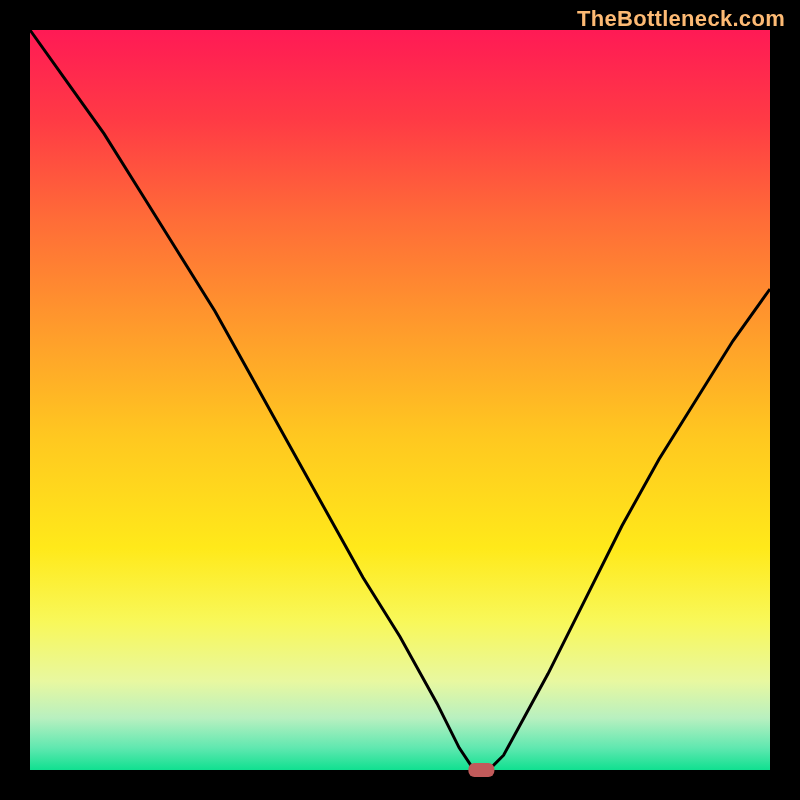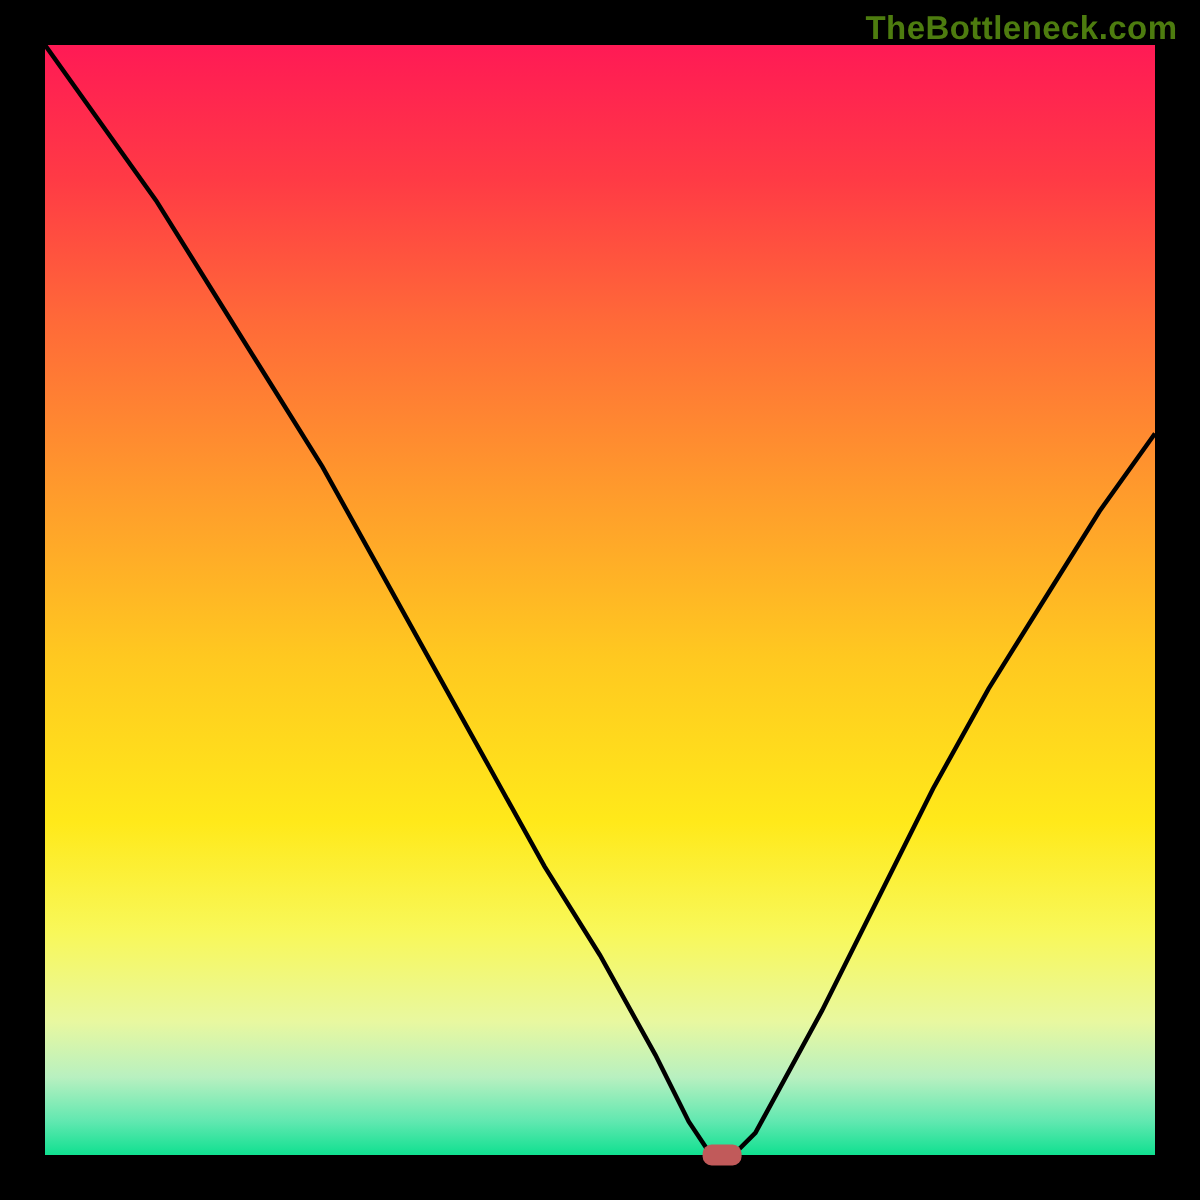--- a/index.html
+++ b/index.html
@@ -15,21 +15,21 @@
     position: absolute;
     top: 0;
     left: 0;
     width: 800px;
     height: 800px;
   }
   .watermark {
     position: absolute;
     top: 6px;
     right: 15px;
-    color: #4d7c0f;
+    color: #fdba74;
     font-size: 22px;
     font-weight: bold;
     letter-spacing: 0.3px;
     z-index: 10;
   }
   svg { display:block; }
 </style>
 </head>
 <body>
 

